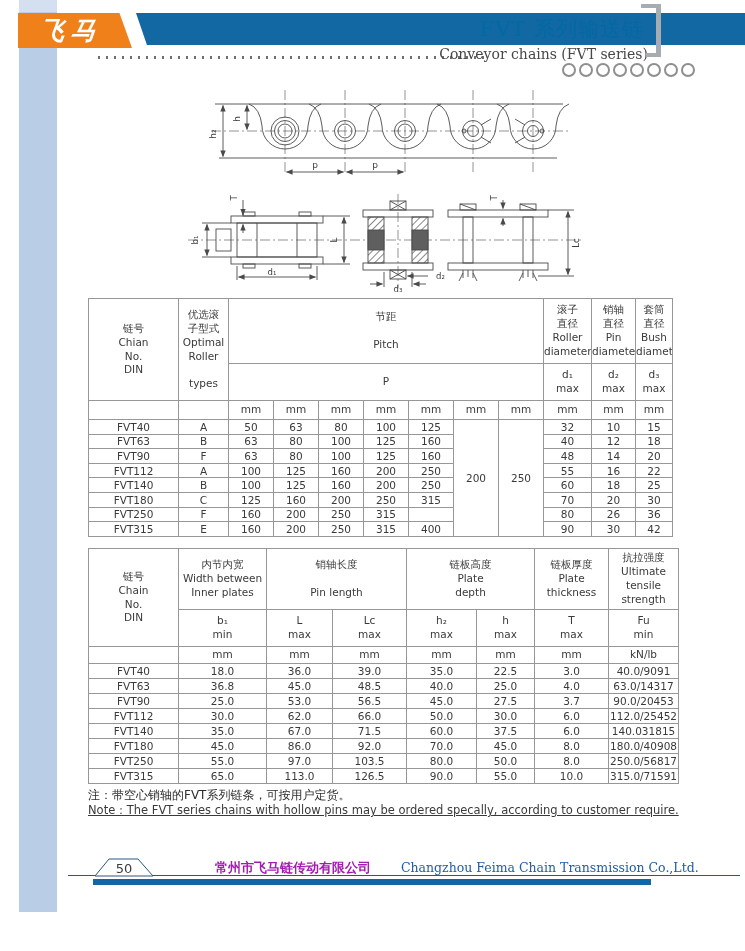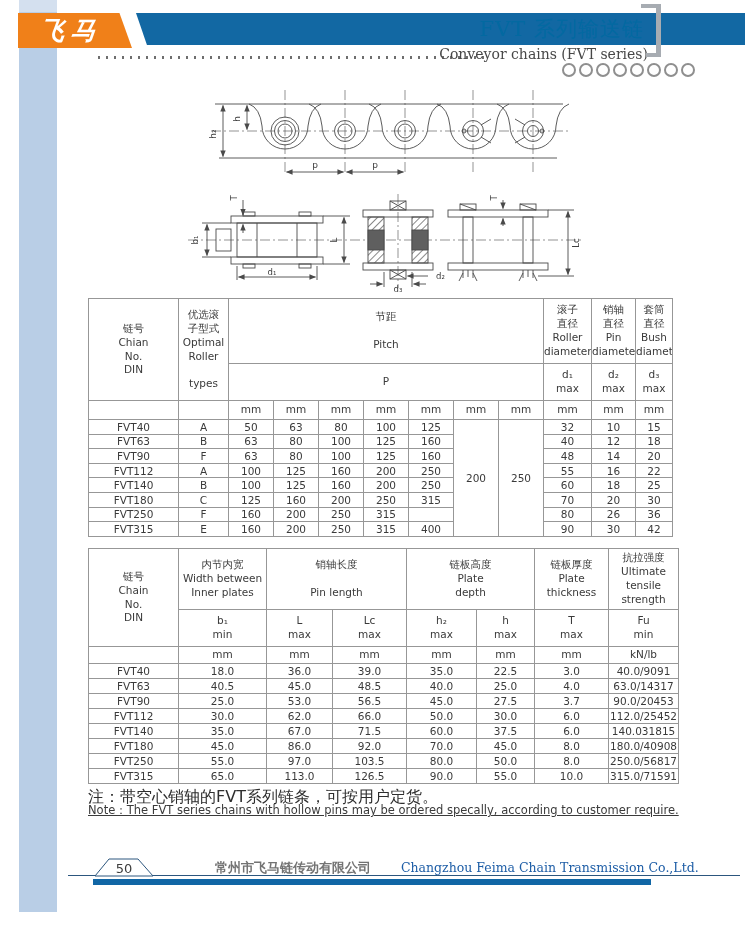--- a/index.html
+++ b/index.html
@@ -47,29 +47,29 @@
   .t1 .hrow1 th{height:64px;}
   .t1 .hrow2 th{height:36px;}
   .t1 .urow th{height:18px;}
   .t1 tbody td{height:13.6px;}
   .t2 .hrow1 th{height:60px;}
   .t2 .hrow2 th{height:36px;}
   .t2 .urow th{height:16px;}
   .t2 tbody td{height:14px;}
 
   
-  .note-zh{position:absolute;left:88px;top:787px;font-size:16px;color:#2e2e2e;}
+  .note-zh{position:absolute;left:88px;top:787px;font-size:12px;color:#2e2e2e;}
   .note-en{position:absolute;left:88px;top:803px;font-size:11.5px;color:#3a3a3a;text-decoration:underline;}
 
   
   .footer-line{position:absolute;left:68px;top:875px;width:672px;height:1px;background:#2c567e;}
   .footer-bar{position:absolute;left:93px;top:879px;width:558px;height:6px;background:#1166a5;}
   .page-tab{position:absolute;left:92px;top:858px;}
   .company-row{position:absolute;left:215px;top:859px;display:flex;gap:30px;align-items:baseline;}
-  .company-zh{font-size:13px;font-weight:bold;color:#737373;font-family:"DejaVu Serif","Liberation Serif",serif;}
+  .company-zh{font-size:13px;font-weight:bold;color:#a21caf;font-family:"DejaVu Serif","Liberation Serif",serif;}
   .company-en{font-size:12.5px;color:#1d5da6;font-family:"DejaVu Serif","Liberation Serif",serif;}
 </style>
 </head>
 <body>
 
 <div id="page">
 
   <div class="side-bar"></div>
   <div class="side-bar-top"></div>
 
@@ -470,21 +470,21 @@
           <td>18.0</td>
           <td>36.0</td>
           <td>39.0</td>
           <td>35.0</td>
           <td>22.5</td>
           <td>3.0</td>
           <td>40.0/9091</td>
         </tr>
         <tr>
           <td>FVT63</td>
-          <td>40.5</td>
+          <td>36.8</td>
           <td>45.0</td>
           <td>48.5</td>
           <td>40.0</td>
           <td>25.0</td>
           <td>4.0</td>
           <td>63.0/14317</td>
         </tr>
         <tr>
           <td>FVT90</td>
           <td>25.0</td>

